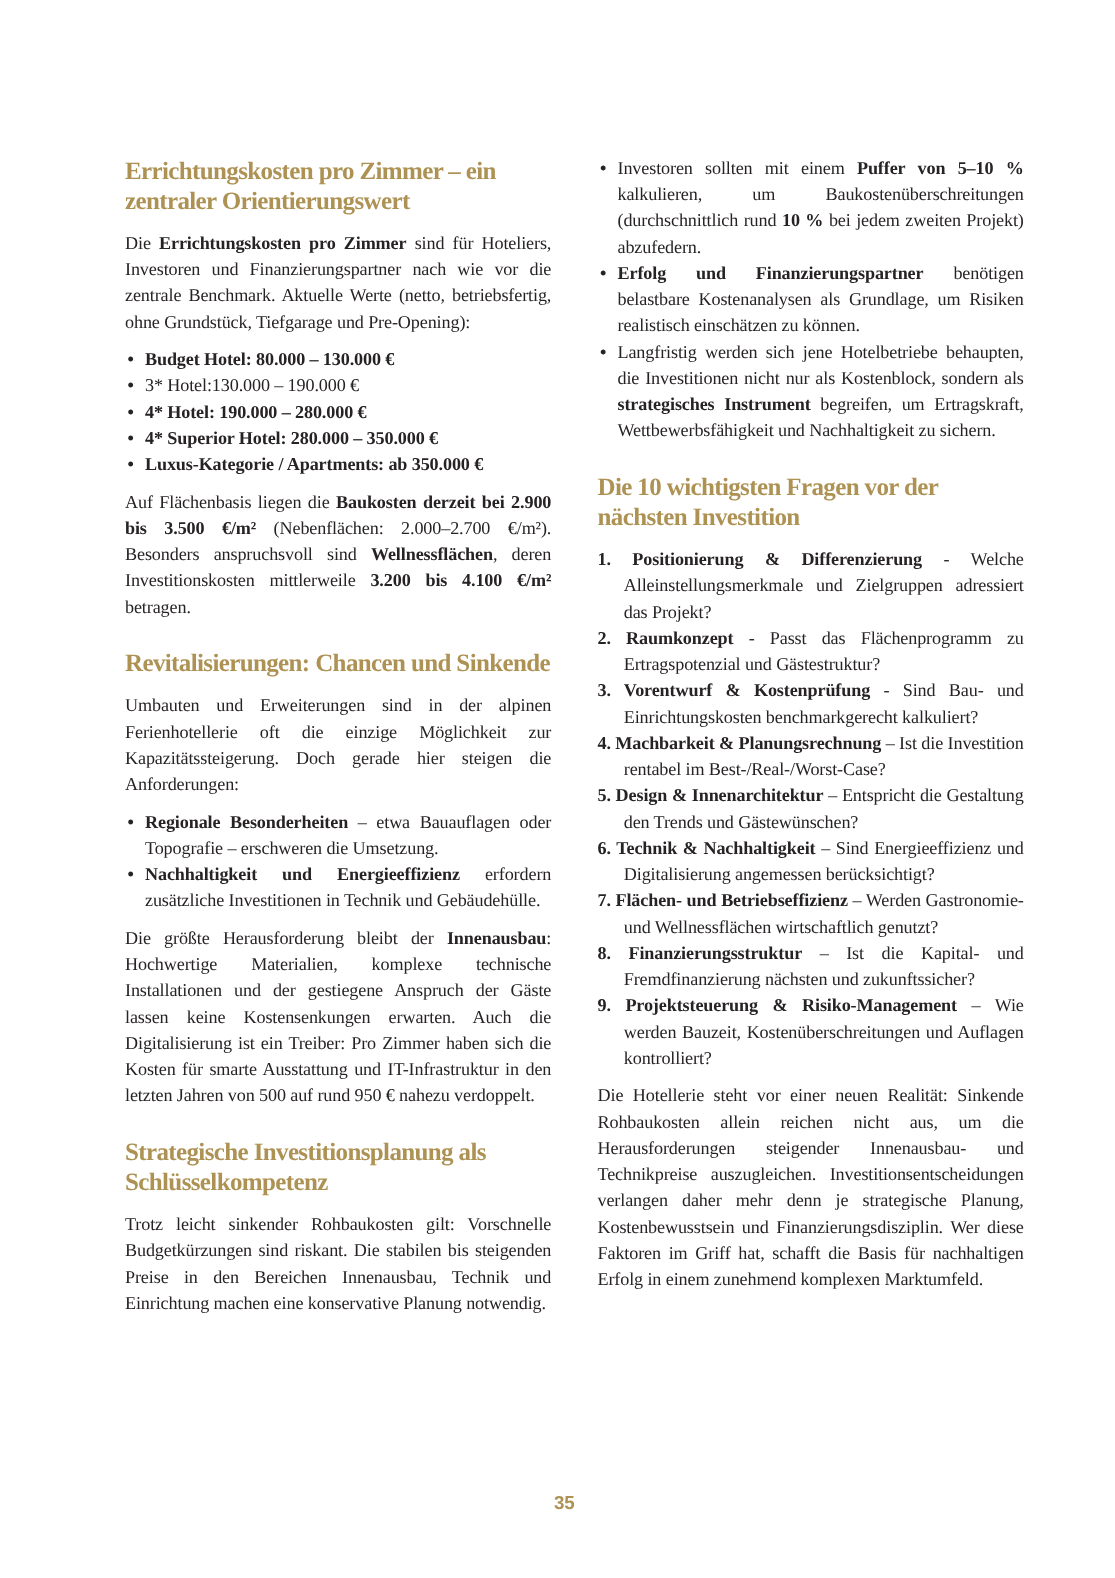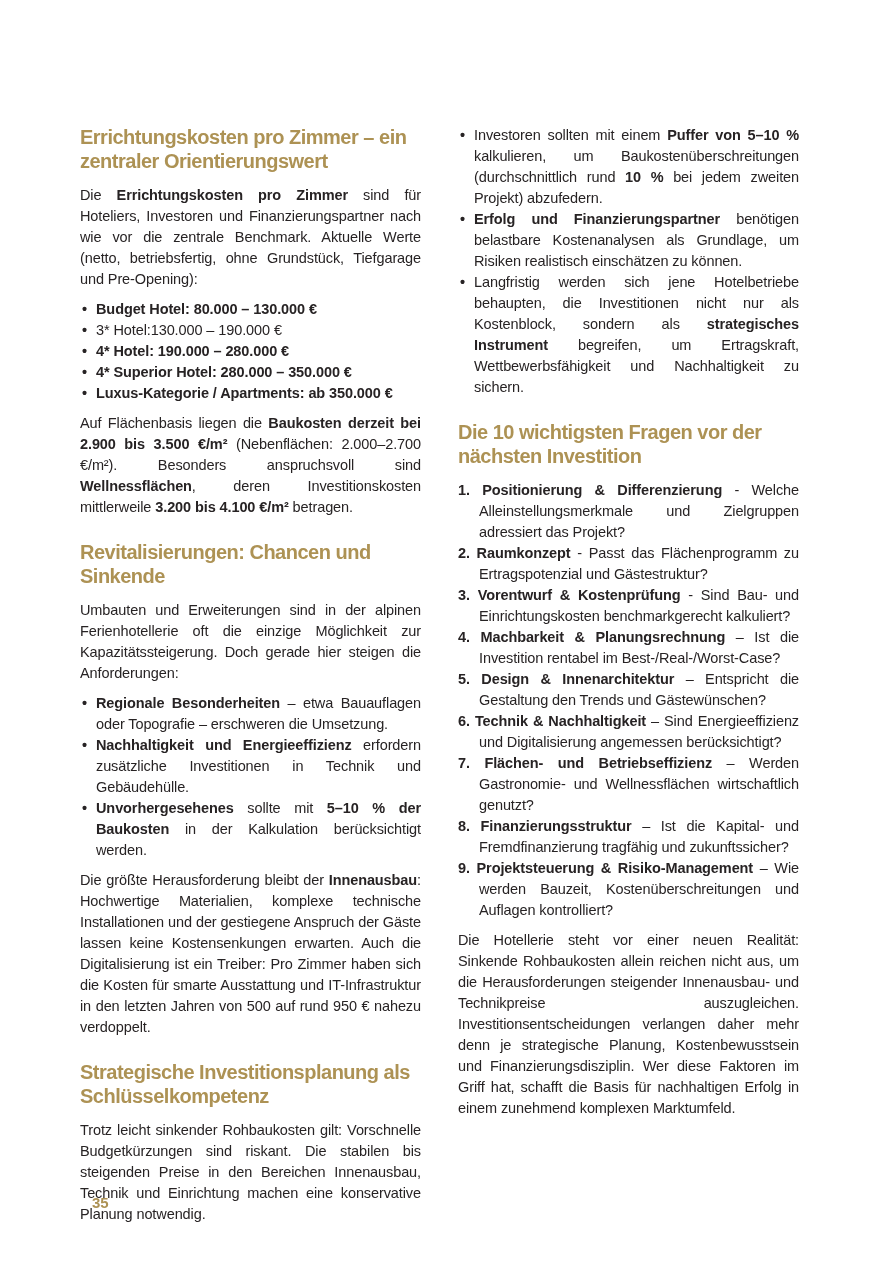--- a/index.html
+++ b/index.html
@@ -6,22 +6,22 @@
   * { box-sizing: border-box; }
   html, body { margin:0; padding:0; }
   body {
     width: 892px; height: 1262px;
     background: #ffffff;
     font-family: "Liberation Sans", sans-serif;
     color: var(--ink);
   }
   .page { position: relative; width: 892px; height: 1262px; overflow: hidden; }
   .columns {
-    position: absolute; top: 125px; left: 80px;
-    display: flex; gap: 37px;
+    position: absolute; top: 125px; left: 100px;
+    display: flex; gap: 37px; font-family: Liberation Serif, serif;
   }
   .col { width: 341px; }
   h2 {
     color: var(--accent);
     font-size: 20px; line-height: 24px;
     font-weight: 700; letter-spacing: -0.5px;
     margin: 22px 0 12px;
     hyphens: auto;
   }
   .col > h2:first-child, .col > ul:first-child { margin-top: 0; }
@@ -36,21 +36,21 @@
   ul, ol { list-style: none; margin: 0 0 9px; padding: 0; }
   ul.bullets li { position: relative; padding-left: 16px; }
   ul.bullets li::before {
     content: "\2022";
     position: absolute; left: 2px; top: 0;
     font-weight: 700;
   }
   ol.numbered li { padding-left: 21px; text-indent: -21px; }
   .page-number {
     position: absolute; top: 1194px; left: 92px; width: 719px;
-    text-align: left;
+    text-align: center;
     color: var(--accent); font-weight: 700; font-size: 15px;
   }
 </style>
 </head>
 <body>
 
 <div class="page">
 
   <div class="columns">
 
@@ -64,21 +64,20 @@
         <li><b>4* Superior Hotel: 280.000 – 350.000 €</b></li>
         <li><b>Luxus-Kategorie / Apartments: ab 350.000 €</b></li>
       </ul>
       <p><span>Auf Flächenbasis liegen die </span><b>Baukosten derzeit bei 2.900 bis 3.500 €/m²</b><span> (Nebenflächen: 2.000–2.700 €/m²). Besonders anspruchsvoll sind </span><b>Wellnessflächen</b><span>, deren Investitionskosten mittlerweile </span><b>3.200 bis 4.100 €/m²</b><span> betragen.</span></p>
 
       <h2>Revitalisierungen: Chancen und Sinkende</h2>
       <p><span>Umbauten und Erweiterungen sind in der alpinen Ferienhotellerie oft die einzige Möglichkeit zur Kapazitätssteigerung. Doch gerade hier steigen die Anforderungen:</span></p>
       <ul class="bullets">
         <li><b>Regionale Besonderheiten</b><span> – etwa Bauauflagen oder Topografie – erschweren die Umsetzung.</span></li>
         <li><b>Nachhaltigkeit und Energieeffizienz</b><span> erfordern zusätzliche Investitionen in Technik und Gebäudehülle.</span></li>
-        <li><b>Unvorhergesehenes</b><span> sollte mit </span><b>5–10 % der Baukosten</b><span> in der Kalkulation berücksichtigt werden.</span></li>
       </ul>
       <p><span>Die größte Herausforderung bleibt der </span><b>Innenausbau</b><span>: Hochwertige Materialien, komplexe technische Installationen und der gestiegene Anspruch der Gäste lassen keine Kostensenkungen erwarten. Auch die Digitalisierung ist ein Treiber: Pro Zimmer haben sich die Kosten für smarte Ausstattung und IT-Infrastruktur in den letzten Jahren von 500 auf rund 950 € nahezu verdoppelt.</span></p>
 
       <h2>Strategische Investitionsplanung als Schlüsselkompetenz</h2>
       <p><span>Trotz leicht sinkender Rohbaukosten gilt: Vorschnelle Budgetkürzungen sind riskant. Die stabilen bis steigenden Preise in den Bereichen Innenausbau, Technik und Einrichtung machen eine konservative Planung notwendig.</span></p>
     </div>
 
     <div class="col">
       <ul class="bullets">
         <li><span>Investoren sollten mit einem </span><b>Puffer von 5–10 %</b><span> kalkulieren, um Baukostenüberschreitungen (durchschnittlich rund </span><b>10 %</b><span> bei jedem zweiten Projekt) abzufedern.</span></li>
@@ -88,21 +87,21 @@
 
       <h2>Die 10 wichtigsten Fragen vor der nächsten Investition</h2>
       <ol class="numbered">
         <li><b>1. Positionierung &amp; Differenzierung</b><span> - Welche Alleinstellungsmerkmale und Zielgruppen adressiert das Projekt?</span></li>
         <li><b>2. Raumkonzept</b><span> - Passt das Flächenprogramm zu Ertragspotenzial und Gästestruktur?</span></li>
         <li><b>3. Vorentwurf &amp; Kostenprüfung</b><span> - Sind Bau- und Einrichtungskosten benchmarkgerecht kalkuliert?</span></li>
         <li><b>4. Machbarkeit &amp; Planungsrechnung</b><span> – Ist die Investition rentabel im Best-/Real-/Worst-Case?</span></li>
         <li><b>5. Design &amp; Innenarchitektur</b><span> – Entspricht die Gestaltung den Trends und Gästewünschen?</span></li>
         <li><b>6. Technik &amp; Nachhaltigkeit</b><span> – Sind Energieeffizienz und Digitalisierung angemessen berücksichtigt?</span></li>
         <li><b>7. Flächen- und Betriebseffizienz</b><span> – Werden Gastronomie- und Wellnessflächen wirtschaftlich genutzt?</span></li>
-        <li><b>8. Finanzierungsstruktur</b><span> – Ist die Kapital- und Fremdfinanzierung tragfähig und zukunftssicher?</span></li>
+        <li><b>8. Finanzierungsstruktur</b><span> – Ist die Kapital- und Fremdfinanzierung nächsten und zukunftssicher?</span></li>
         <li><b>9. Projektsteuerung &amp; Risiko-Management</b><span> – Wie werden Bauzeit, Kostenüberschreitungen und Auflagen kontrolliert?</span></li>
       </ol>
       <p><span>Die Hotellerie steht vor einer neuen Realität: Sinkende Rohbaukosten allein reichen nicht aus, um die Herausforderungen steigender Innenausbau- und Technikpreise auszugleichen. Investitionsentscheidungen verlangen daher mehr denn je strategische Planung, Kostenbewusstsein und Finanzierungsdisziplin. Wer diese Faktoren im Griff hat, schafft die Basis für nachhaltigen Erfolg in einem zunehmend komplexen Marktumfeld.</span></p>
     </div>
 
   </div>
 
   <div class="page-number">35</div>
 
 </div>

